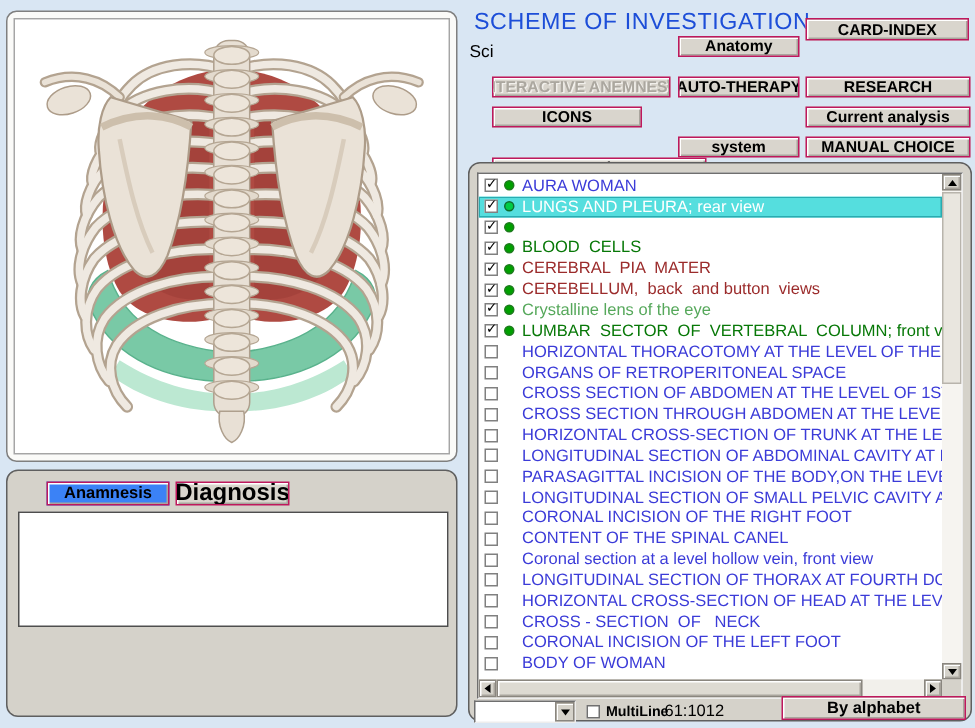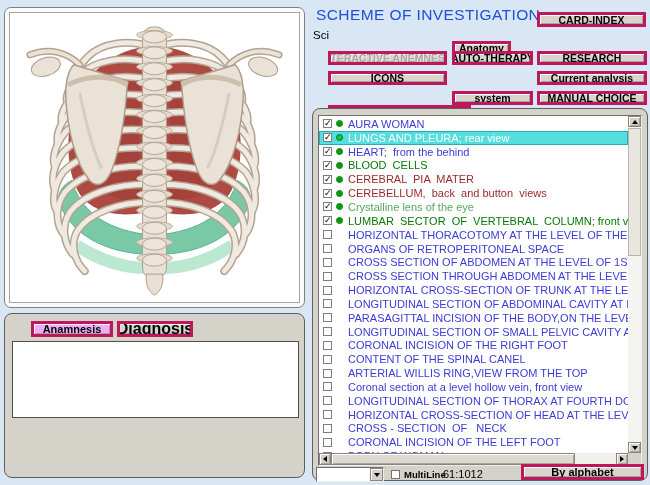--- a/index.html
+++ b/index.html
@@ -8,30 +8,30 @@
     font-family:"Liberation Sans", sans-serif;
     background:#D9E6F3;
     position:relative;
     overflow:hidden;
   }
   .abs { position:absolute; }
 
   
   .btn {
     background:#D9D5CD;
-    border:3px solid #be185d;
+    border:1px solid #be185d;
     box-shadow: inset 1px 1px 0 #FFFFFF, inset -1px -1px 0 #A9A59D;
     font: bold 10.5px "Liberation Sans", sans-serif;
     color:#000;
     display:flex; align-items:center; justify-content:center;
     white-space:nowrap; overflow:hidden;
     cursor:default;
   }
   .btn.disabled { color:#ABA79F; text-shadow:1px 1px 0 #F2F0EC; }
-  .btn.lighter { background:#f0abfc; }
+  .btn.lighter { background:#3b82f6; }
 
   
   .page-title { left:316px; top:6px; font-size:15.5px; color:#1d4ed8; letter-spacing:.4px; white-space:nowrap; }
   .sci-label { left:313px; top:29px; font-size:11.5px; color:#000; }
 
   
   .img-panel {
     left:4px; top:7px; width:301px; height:301px;
     background:#FAFAF8;
     border:1px solid #7F7F7F;
@@ -148,25 +148,25 @@
   }
   .tab-anamnesis { position:absolute; left:26px; top:7px; width:82px; height:16px; font-size:11px; }
   .tab-diagnosis { position:absolute; left:112px; top:7px; width:76px; height:16px; font-size:16px; }
   .anam-text {
     position:absolute; left:7px; top:27px; width:287px; height:77px;
     background:#fff; border:1px solid #4E4E4E;
   }
 
   
   .b-cardindex { left:537px; top:12px; width:109px; height:15px; }
-  .b-anatomy   { left:452px; top:41px; width:59px;  height:14px; }
+  .b-anatomy   { left:452px; top:24px; width:81px;  height:14px; }
   .b-interanam { left:328px; top:51px; width:119px; height:14px; }
   .b-autother  { left:452px; top:51px; width:81px;  height:14px; }
   .b-research  { left:537px; top:51px; width:110px; height:14px; }
-  .b-icons     { left:328px; top:71px; width:119px; height:14px; }
+  .b-icons     { left:328px; top:71px; width:100px; height:14px; }
   .b-curranal  { left:537px; top:71px; width:110px; height:14px; }
   .b-restype   { left:328px; top:105px; width:143px; height:14px; }
   .b-system    { left:452px; top:91px; width:81px;  height:14px; }
   .b-manual    { left:537px; top:91px; width:110px; height:14px; }
 </style>
 </head>
 <body>
 
 <div class="abs page-title">SCHEME OF INVESTIGATION</div>
 <div class="abs sci-label">Sci</div>
@@ -295,37 +295,36 @@
       <path d="M137,262 C135,272 140,281 145,283 C150,281 155,272 153,262 Z" fill="#E8E0D5" stroke="#AE9F8D"></path>
     </svg>
   </div>
 </div>
 
 <div class="abs list-panel">
   <div class="listbox">
     <div class="rows" id="rows">
         <div class="row"><span class="cb">✓</span><span class="dot"></span><span class="lbl c-blue">AURA WOMAN</span></div>
         <div class="row sel"><span class="cb">✓</span><span class="dot"></span><span class="lbl c-white">LUNGS AND PLEURA; rear view</span></div>
-        <div class="row"><span class="cb">✓</span><span class="dot"></span><span class="lbl c-blue">HEART;  from the behind</span></div>
+        <div class="row"><span class="cb">✓</span><span class="dot"></span></div>
         <div class="row"><span class="cb">✓</span><span class="dot"></span><span class="lbl c-green">BLOOD  CELLS</span></div>
         <div class="row"><span class="cb">✓</span><span class="dot"></span><span class="lbl c-maroon">CEREBRAL  PIA  MATER</span></div>
         <div class="row"><span class="cb">✓</span><span class="dot"></span><span class="lbl c-maroon">CEREBELLUM,  back  and button  views</span></div>
         <div class="row"><span class="cb">✓</span><span class="dot"></span><span class="lbl c-lightgreen">Crystalline lens of the eye</span></div>
         <div class="row"><span class="cb">✓</span><span class="dot"></span><span class="lbl c-green">LUMBAR  SECTOR  OF  VERTEBRAL  COLUMN; front view</span></div>
         <div class="row"><span class="cb"></span><span class="dot hidden"></span><span class="lbl c-blue">HORIZONTAL THORACOTOMY AT THE LEVEL OF THE 6TH THORACAL VER</span></div>
         <div class="row"><span class="cb"></span><span class="dot hidden"></span><span class="lbl c-blue">ORGANS OF RETROPERITONEAL SPACE</span></div>
         <div class="row"><span class="cb"></span><span class="dot hidden"></span><span class="lbl c-blue">CROSS SECTION OF ABDOMEN AT THE LEVEL OF 1ST LUMBAR VERTEBRA</span></div>
         <div class="row"><span class="cb"></span><span class="dot hidden"></span><span class="lbl c-blue">CROSS SECTION THROUGH ABDOMEN AT THE LEVEL OF 2ND LUMBAR VE</span></div>
         <div class="row"><span class="cb"></span><span class="dot hidden"></span><span class="lbl c-blue">HORIZONTAL CROSS-SECTION OF TRUNK AT THE LEVEL OF UMBILICUS</span></div>
         <div class="row"><span class="cb"></span><span class="dot hidden"></span><span class="lbl c-blue">LONGITUDINAL SECTION OF ABDOMINAL CAVITY AT ILIUM WING LEVEL</span></div>
         <div class="row"><span class="cb"></span><span class="dot hidden"></span><span class="lbl c-blue">PARASAGITTAL INCISION OF THE BODY,ON THE LEVEL OF THE LEFT KID</span></div>
         <div class="row"><span class="cb"></span><span class="dot hidden"></span><span class="lbl c-blue">LONGITUDINAL SECTION OF SMALL PELVIC CAVITY AT VAGINA LEVEL</span></div>
         <div class="row"><span class="cb"></span><span class="dot hidden"></span><span class="lbl c-blue">CORONAL INCISION OF THE RIGHT FOOT</span></div>
         <div class="row"><span class="cb"></span><span class="dot hidden"></span><span class="lbl c-blue">CONTENT OF THE SPINAL CANEL</span></div>
-        <div class="row"><span class="cb"></span><span class="dot hidden"></span><span class="lbl c-blue">ARTERIAL WILLIS RING,VIEW FROM THE TOP</span></div>
         <div class="row"><span class="cb"></span><span class="dot hidden"></span><span class="lbl c-blue">Coronal section at a level hollow vein, front view</span></div>
         <div class="row"><span class="cb"></span><span class="dot hidden"></span><span class="lbl c-blue">LONGITUDINAL SECTION OF THORAX AT FOURTH DORSAL VENTEBRA</span></div>
         <div class="row"><span class="cb"></span><span class="dot hidden"></span><span class="lbl c-blue">HORIZONTAL CROSS-SECTION OF HEAD AT THE LEVEL OF THE FOURTH V</span></div>
         <div class="row"><span class="cb"></span><span class="dot hidden"></span><span class="lbl c-blue">CROSS - SECTION  OF   NECK</span></div>
         <div class="row"><span class="cb"></span><span class="dot hidden"></span><span class="lbl c-blue">CORONAL INCISION OF THE LEFT FOOT</span></div>
         <div class="row"><span class="cb"></span><span class="dot hidden"></span><span class="lbl c-blue">BODY OF WOMAN</span></div>
       </div>
 
     <div class="vscroll">
       <div class="sbtn" style="left:0;top:0;width:13px;height:11px;">

